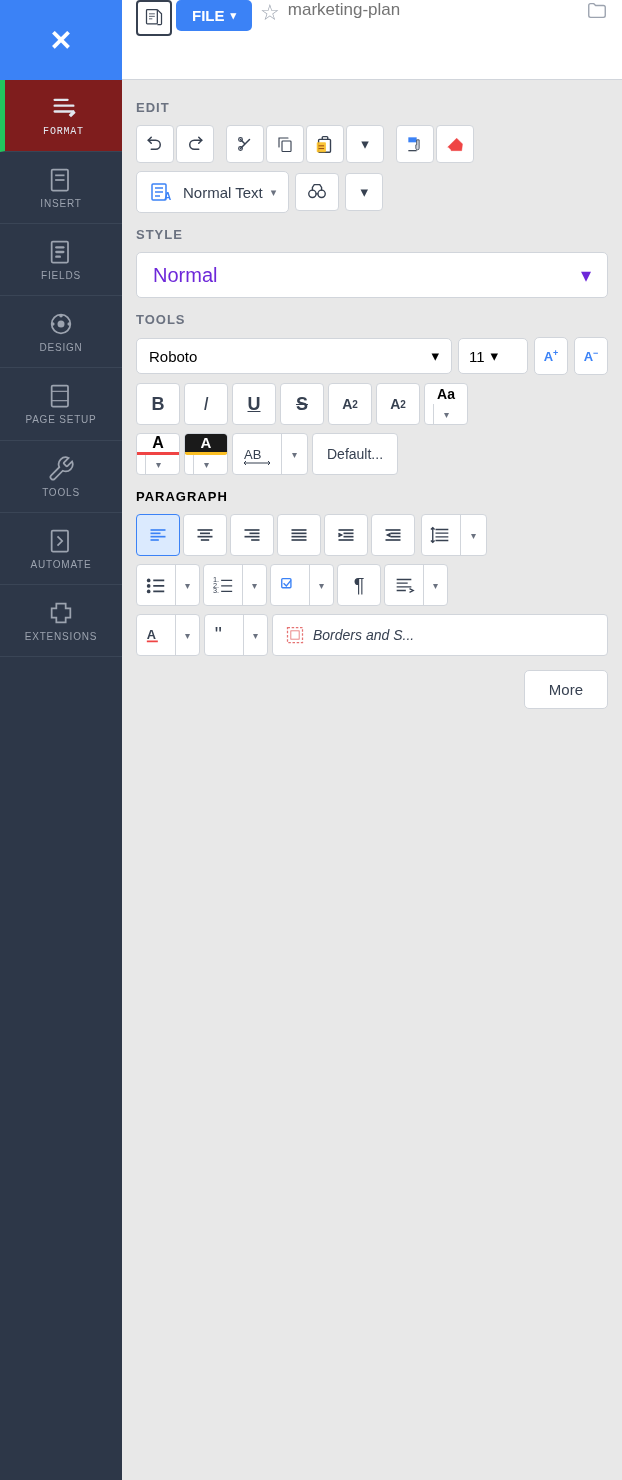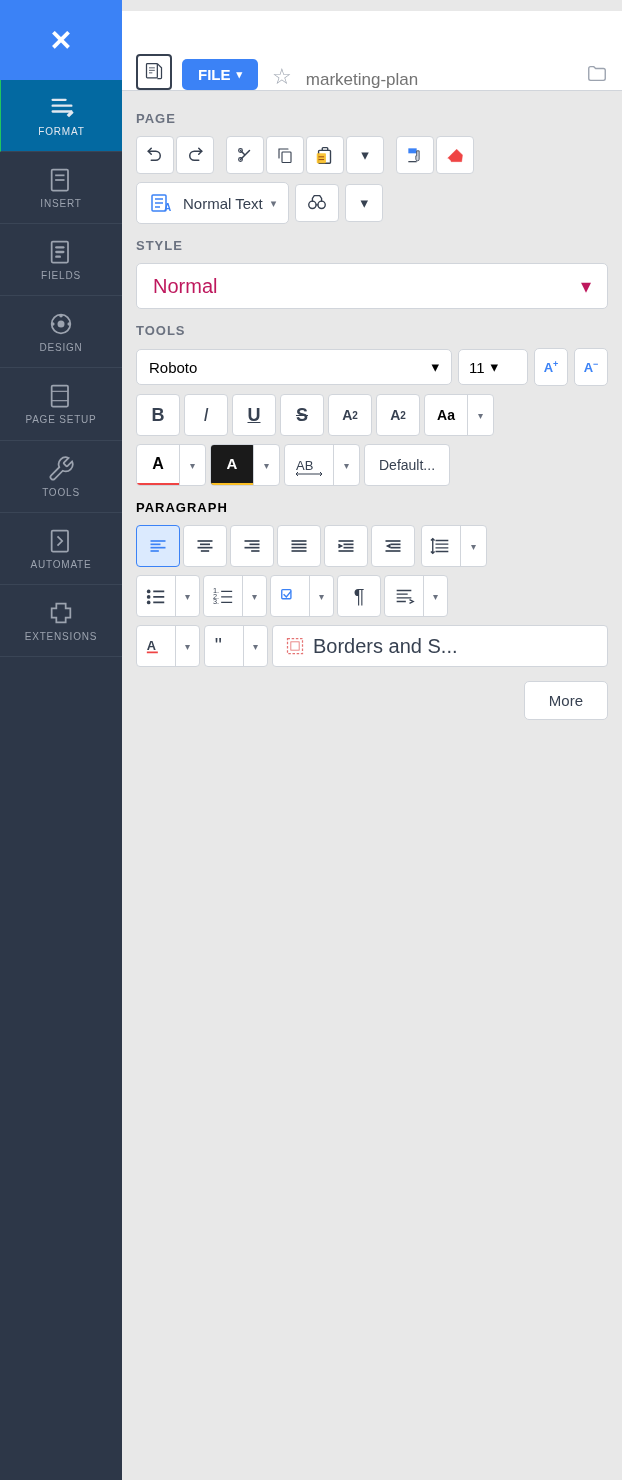--- a/index.html
+++ b/index.html
@@ -37,23 +37,24 @@
       align-items: center;
       justify-content: center;
       padding: 14px 6px;
       cursor: pointer;
       color: #9ca3af;
       font-size: 11px;
       letter-spacing: 0.5px;
       border-bottom: 1px solid #3a4556;
     }
     .sidebar-item.active {
-      background: #0369a1;
+      background: #7f1d1d;
       color: #e2e8f0;
-      border-left: 1px solid #22c55e;
+      border-left: 5px solid #22c55e;
+      font-family: Liberation Mono, monospace;
     }
     .sidebar-item svg {
       margin-bottom: 4px;
     }
     .sidebar-label {
       text-transform: uppercase;
       font-size: 10px;
       letter-spacing: 0.8px;
     }
 
@@ -64,24 +65,23 @@
       height: 1480px;
       overflow: hidden;
     }
 
     
     .topbar {
       height: 80px;
       background: white;
       border-bottom: 1px solid #d1d5db;
       display: flex;
-      align-items: flex-end;
+      align-items: flex-start;
       padding: 0 14px;
-      gap: 10px;
-      margin-top: 11px;
+      gap: 4px;
     }
     .topbar-doc-icon {
       width: 36px;
       height: 36px;
       border: 2px solid #374151;
       border-radius: 4px;
       display: flex;
       align-items: center;
       justify-content: center;
       color: #374151;
@@ -185,21 +185,21 @@
     .dropdown-arrow { font-size: 11px; color: #6b7280; }
 
     
     .style-dropdown {
       width: 100%;
       background: white;
       border: 1px solid #d1d5db;
       border-radius: 5px;
       padding: 10px 16px;
       font-size: 20px;
-      color: #be185d;
+      color: #6d28d9;
       cursor: pointer;
       display: flex;
       align-items: center;
       justify-content: space-between;
       margin-bottom: 14px;
     }
 
     
     .font-row {
       display: flex;
@@ -282,20 +282,21 @@
     .color-btn {
       display: flex;
       align-items: center;
       gap: 0;
       background: white;
       border: 1px solid #d1d5db;
       border-radius: 4px;
       overflow: hidden;
       cursor: pointer;
       height: 42px;
+      flex-direction: column;
     }
     .color-main {
       width: 42px;
       height: 42px;
       display: flex;
       align-items: center;
       justify-content: center;
       font-size: 16px;
       font-weight: bold;
     }
@@ -513,23 +514,24 @@
     .borders-btn {
       display: flex;
       align-items: center;
       background: white;
       border: 1px solid #d1d5db;
       border-radius: 4px;
       padding: 16px 12px;
       height: 42px;
       cursor: pointer;
       gap: 8px;
-      font-size: 20px;
+      font-size: 14px;
       color: #374151;
       flex: 1;
+      font-style: italic;
     }
     .more-btn {
       background: white;
       border: 1px solid #d1d5db;
       border-radius: 5px;
       padding: 10px 24px;
       font-size: 15px;
       color: #374151;
       cursor: pointer;
       display: flex;
@@ -639,21 +641,21 @@
     <span class="doc-title">marketing-plan</span>
     <span class="folder-icon">
       <svg width="22" height="22" viewBox="0 0 24 24" fill="none">
         <path d="M3 6a2 2 0 012-2h3.5l2 2H19a2 2 0 012 2v9a2 2 0 01-2 2H5a2 2 0 01-2-2V6z" stroke="#9ca3af" stroke-width="1.5" fill="none"></path>
       </svg>
     </span>
   </div>
 
   <div class="panel">
 
-    <div class="section-title">PAGE</div>
+    <div class="section-title">EDIT</div>
 
     <div class="toolbar-row">
       <button class="tb-btn">
         <svg width="18" height="18" viewBox="0 0 24 24">
           <path d="M3 7h10a6 6 0 010 12H7" stroke="#374151" stroke-width="2" fill="none" stroke-linecap="round"></path>
           <polyline points="7,3 3,7 7,11" stroke="#374151" stroke-width="2" fill="none" stroke-linecap="round" stroke-linejoin="round"></polyline>
         </svg>
       </button>
       <button class="tb-btn">
         <svg width="18" height="18" viewBox="0 0 24 24">

